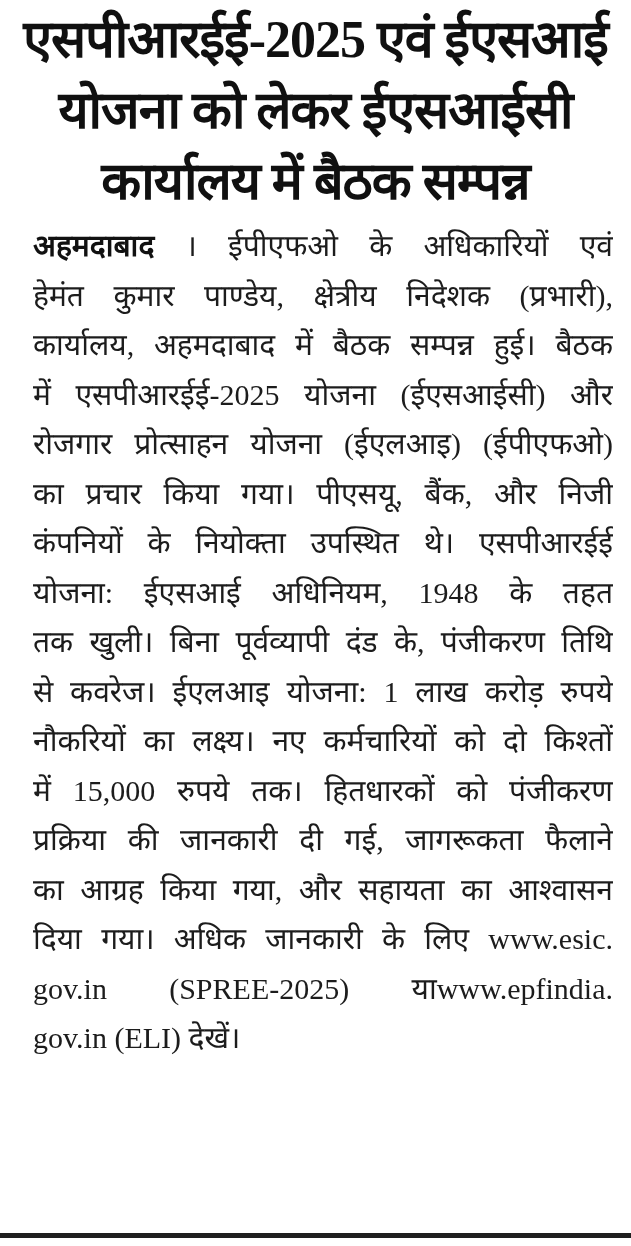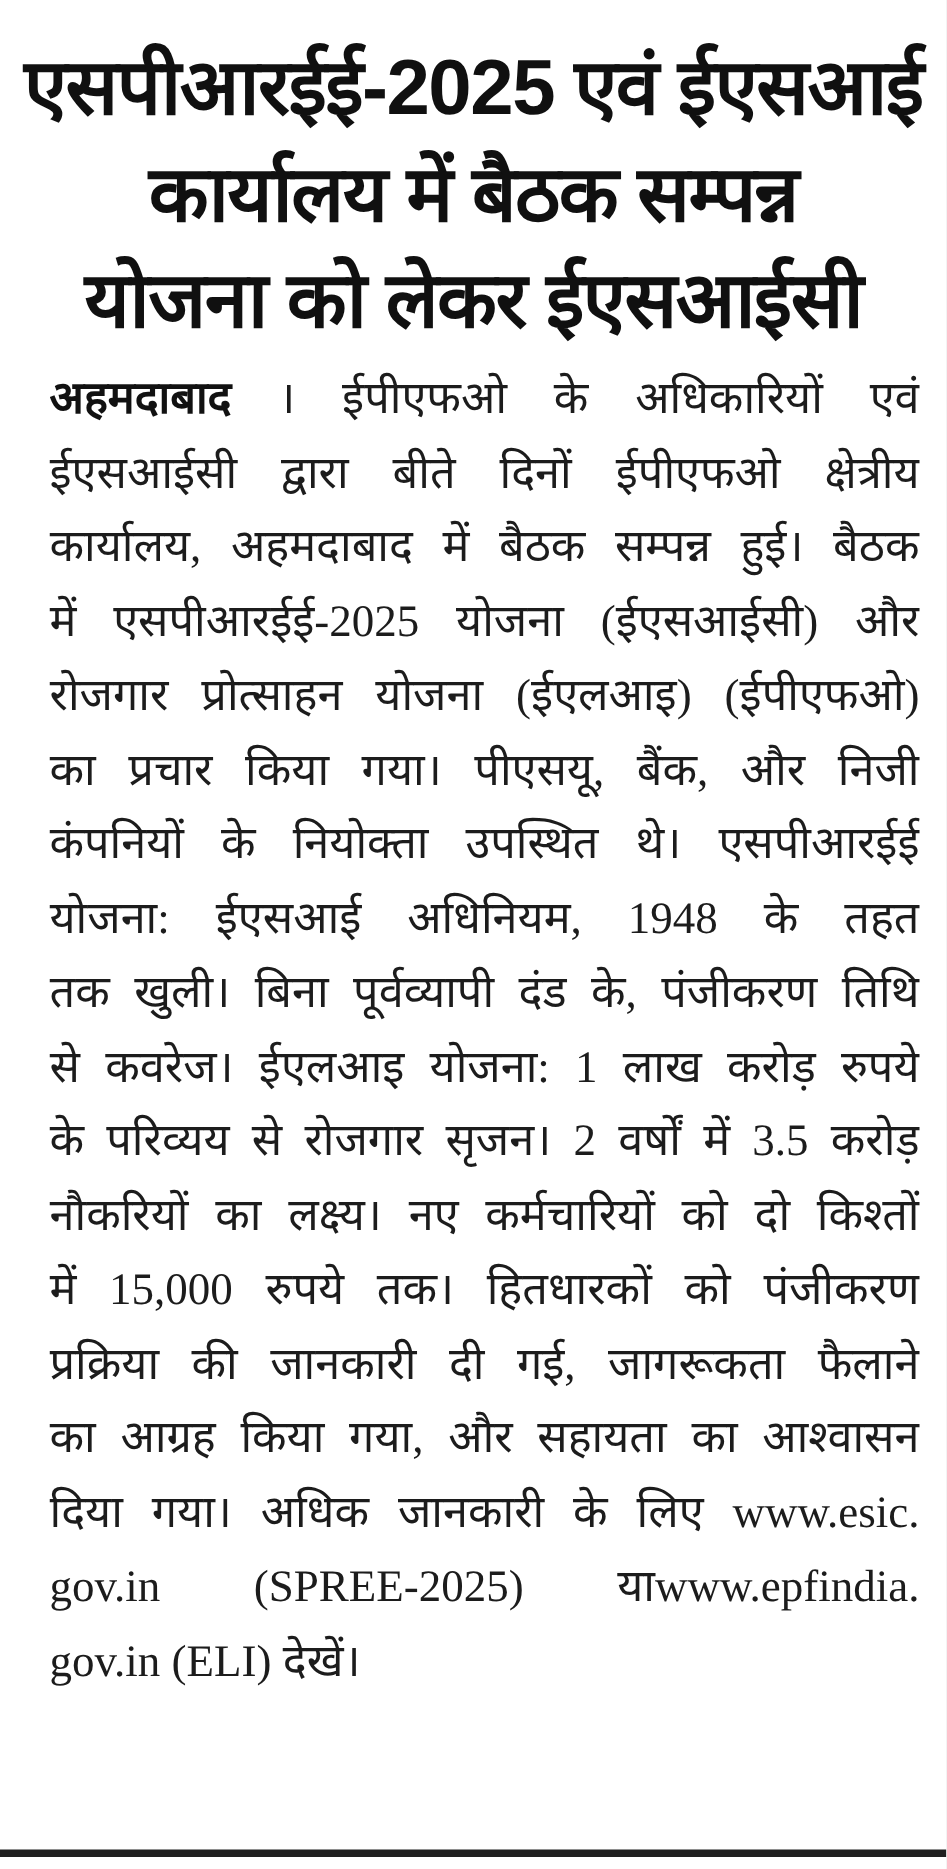--- a/index.html
+++ b/index.html
@@ -10,23 +10,23 @@
   .page {
     position: relative;
     width: 631px;
     height: 1246px;
     margin: 0 auto;
     background: #ffffff;
     overflow: hidden;
     box-sizing: border-box;
   }
   .headline {
-    padding-top: 24px;
+    padding-top: 4px;
     text-align: center;
-    font-family: Liberation Sans, sans-serif;
+    font-family: Liberation Serif, serif;
     font-weight: bold;
     font-size: 52px;
     line-height: 71px;
     letter-spacing: -1px;
     color: #101010;
   }
   .headline-line {
     height: 71px;
     overflow: hidden;
   }
@@ -59,40 +59,39 @@
     background: #1f1f1f;
   }
 </style>
 </head>
 <body>
 
 <div class="page">
 
   <header class="headline">
     <div class="headline-line">एसपीआरईई-2025 एवं ईएसआई</div>
+    <div class="headline-line">योजना को लेकर ईएसआईसी</div>
     <div class="headline-line">कार्यालय में बैठक सम्पन्न</div>
-    <div class="headline-line">योजना को लेकर ईएसआईसी</div>
   </header>
 
   <section class="article-body">
     <div class="body-line">
       <span class="dateline">अहमदाबाद</span>
       <span>।</span>
       <span>ईपीएफओ के अधिकारियों एवं</span>
     </div>
-    <div class="body-line">ईएसआईसी द्वारा बीते दिनों ईपीएफओ क्षेत्रीय</div>
+    <div class="body-line">हेमंत कुमार पाण्डेय, क्षेत्रीय निदेशक (प्रभारी),</div>
     <div class="body-line">कार्यालय, अहमदाबाद में बैठक सम्पन्न हुई। बैठक</div>
     <div class="body-line">में एसपीआरईई-2025 योजना (ईएसआईसी) और</div>
     <div class="body-line">रोजगार प्रोत्साहन योजना (ईएलआइ) (ईपीएफओ)</div>
     <div class="body-line">का प्रचार किया गया। पीएसयू, बैंक, और निजी</div>
     <div class="body-line">कंपनियों के नियोक्ता उपस्थित थे। एसपीआरईई</div>
     <div class="body-line">योजना: ईएसआई अधिनियम, 1948 के तहत</div>
     <div class="body-line">तक खुली। बिना पूर्वव्यापी दंड के, पंजीकरण तिथि</div>
     <div class="body-line">से कवरेज। ईएलआइ योजना: 1 लाख करोड़ रुपये</div>
-    <div class="body-line">के परिव्यय से रोजगार सृजन। 2 वर्षों में 3.5 करोड़</div>
     <div class="body-line">नौकरियों का लक्ष्य। नए कर्मचारियों को दो किश्तों</div>
     <div class="body-line">में 15,000 रुपये तक। हितधारकों को पंजीकरण</div>
     <div class="body-line">प्रक्रिया की जानकारी दी गई, जागरूकता फैलाने</div>
     <div class="body-line">का आग्रह किया गया, और सहायता का आश्वासन</div>
     <div class="body-line">दिया गया। अधिक जानकारी के लिए www.esic.</div>
     <div class="body-line">gov.in (SPREE-2025) याwww.epfindia.</div>
     <div class="body-line last">gov.in (ELI) देखें।</div>
   </section>
 
   <div class="bottom-rule"></div>

